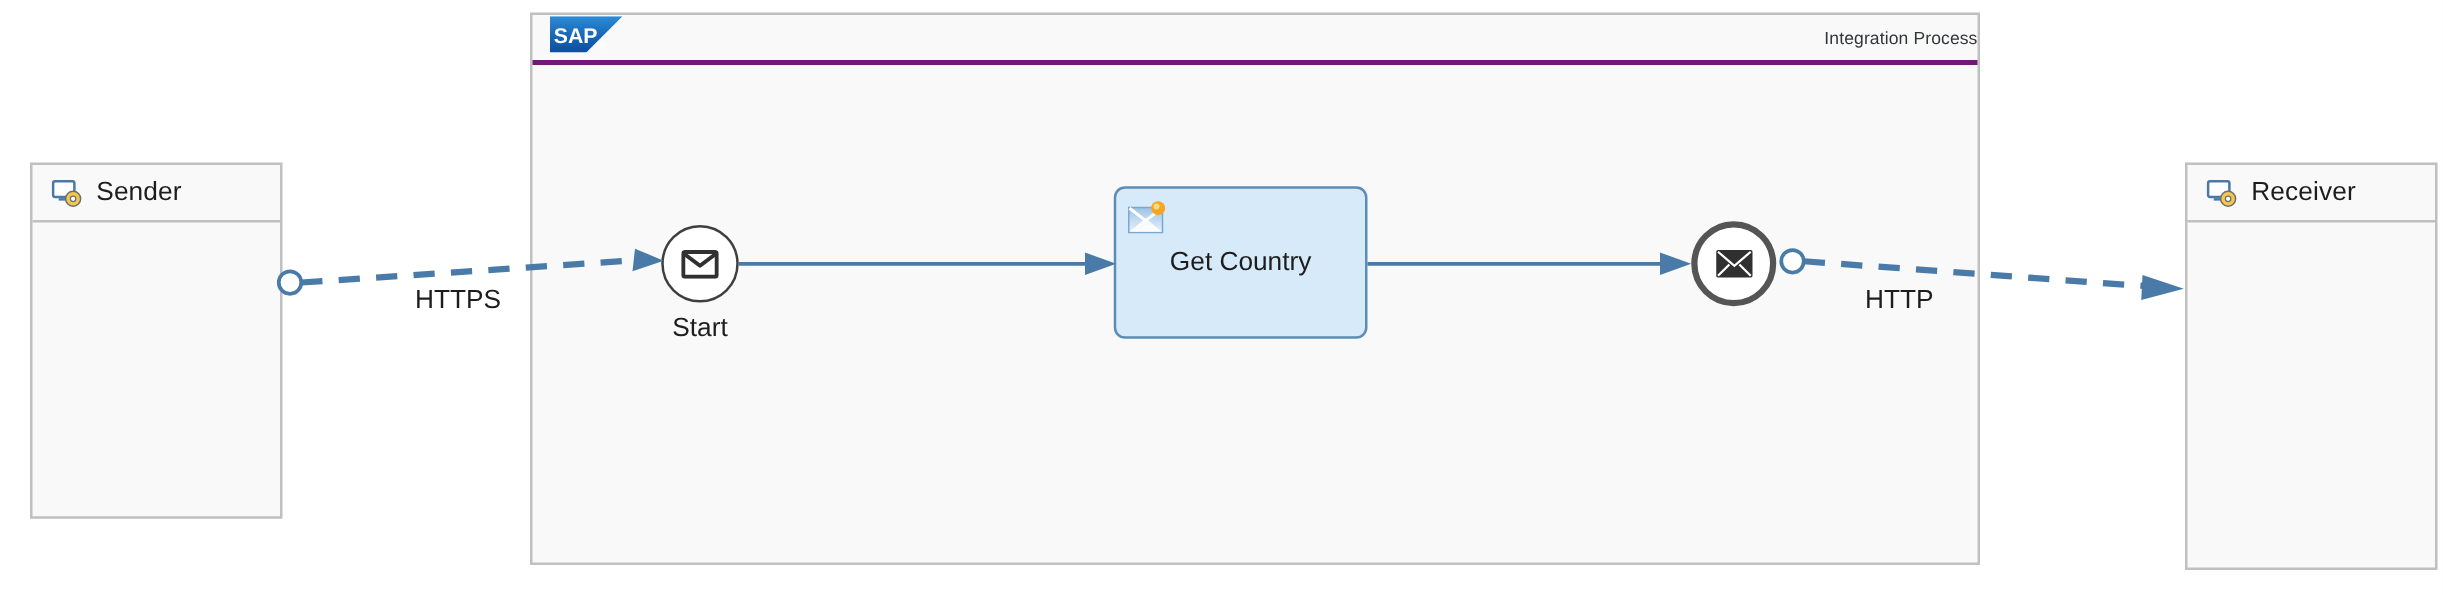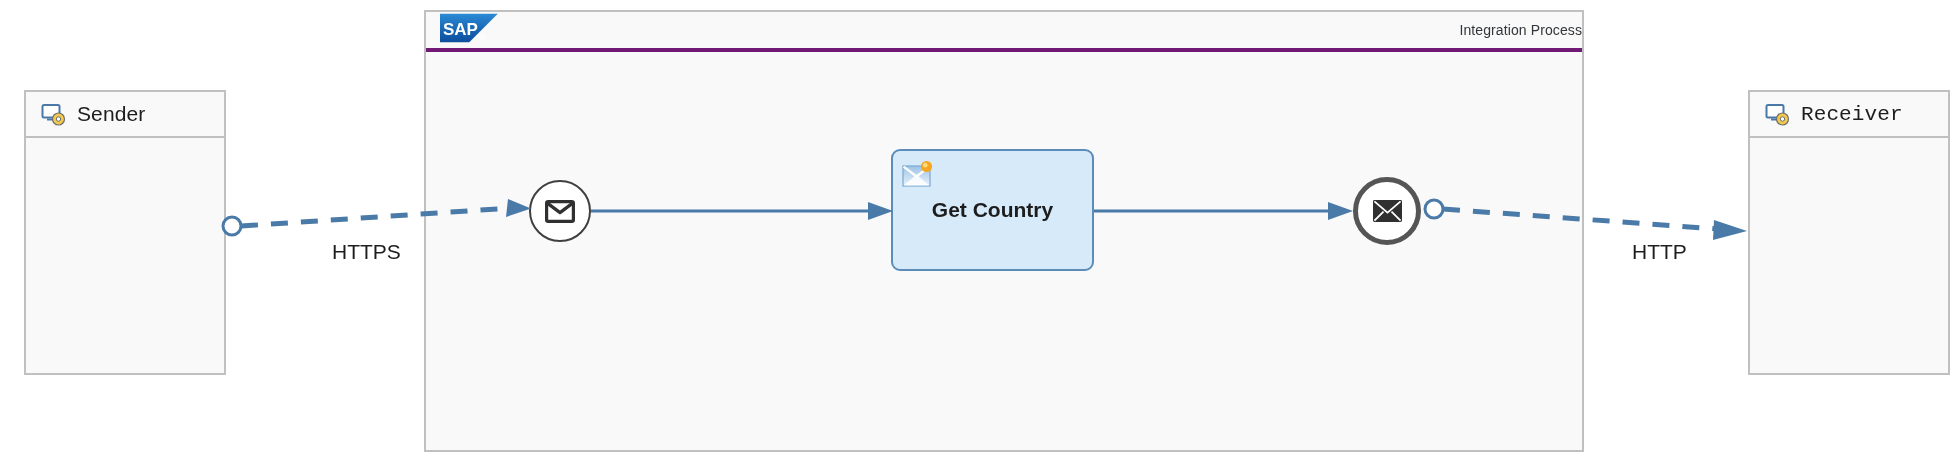--- a/index.html
+++ b/index.html
@@ -18,20 +18,21 @@
     background: #ffffff;
     overflow: hidden;
   }
 
   
   .participant {
     position: absolute;
     box-sizing: border-box;
     background: #f9f9f9;
     border: 2px solid #c0c0c0;
+    margin-top: 40px;
   }
   .participant-header {
     box-sizing: border-box;
     height: 46px;
     border-bottom: 2px solid #c0c0c0;
     display: flex;
     align-items: center;
     padding-left: 14px;
     gap: 11px;
   }
@@ -101,35 +102,33 @@
     border: 2px solid #5b8db8;
     border-radius: 9px;
     display: flex;
     align-items: center;
     justify-content: center;
   }
   #task-label {
     font-size: 21px;
     color: #1d1d1d;
     white-space: nowrap;
-    font-weight: bold;
   }
   #task-icon {
     position: absolute;
     left: 9px;
     top: 9px;
   }
 
   
   .flow-label {
     position: absolute;
     font-size: 21px;
     color: #1d1d1d;
     white-space: nowrap;
-    margin-top: 12px;
   }
 
   svg.overlay {
     position: absolute;
     left: 0;
     top: 0;
     width: 1954px;
     height: 476px;
     pointer-events: none;
   }
@@ -147,21 +146,21 @@
           <rect x="7" y="17.5" width="8" height="2" fill="#4a79a8"></rect>
           <circle cx="18.5" cy="18" r="6" fill="#f2c94c" stroke="#6f6f6f" stroke-width="1.2"></circle>
           <circle cx="18.5" cy="18" r="2.2" fill="#ffffff" stroke="#6f6f6f" stroke-width="1"></circle>
         </svg>
       </span>
       <span class="participant-label">Sender</span>
     </div>
     <div class="participant-body"></div>
   </div>
 
-  <div class="participant" id="receiver-box" style="left:1748px; top:90px; width:202px; height:285px; display:flex; flex-direction:column;font-family:Liberation Mono, monospace;">
+  <div class="participant" id="receiver-box" style="left:1748px; top:90px; width:202px; height:326px; display:flex; flex-direction:column;">
     <div class="participant-header">
       <span style="display:inline-flex;">
         <svg width="26" height="26" viewBox="0 0 26 26">
           <rect x="2.5" y="4" width="17" height="12.5" rx="1.5" fill="#ffffff" stroke="#4a79a8" stroke-width="2"></rect>
           <rect x="7" y="17.5" width="8" height="2" fill="#4a79a8"></rect>
           <circle cx="18.5" cy="18" r="6" fill="#f2c94c" stroke="#6f6f6f" stroke-width="1.2"></circle>
           <circle cx="18.5" cy="18" r="2.2" fill="#ffffff" stroke="#6f6f6f" stroke-width="1"></circle>
         </svg>
       </span>
       <span class="participant-label">Receiver</span>
@@ -190,20 +189,21 @@
   </div>
 
   <div class="event start" style="left:529px; top:180px; width:62px; height:62px;">
     <span style="display:inline-flex;">
       <svg width="30" height="23" viewBox="0 0 30 23">
         <rect x="1.6" y="1.6" width="26.8" height="19.8" rx="1.6" fill="#ffffff" stroke="#303030" stroke-width="3.2"></rect>
         <path d="M3 3.6 L15 12.6 L27 3.6" fill="none" stroke="#303030" stroke-width="3.2" stroke-linejoin="round" stroke-linecap="round"></path>
       </svg>
     </span>
   </div>
+  <div class="shape-label" style="left:479px; top:251px; width:162px;">Start</div>
 
   <div id="task" style="left:891px; top:149px; width:203px; height:122px;">
     <span id="task-icon" style="display:inline-flex;">
       <svg width="34" height="30" viewBox="0 0 34 30">
         <defs>
           <linearGradient id="envgrad" x1="0" y1="0" x2="0" y2="1">
             <stop offset="0%" stop-color="#9dc3e6"></stop>
             <stop offset="100%" stop-color="#e8f2fb"></stop>
           </linearGradient>
         </defs>
@@ -221,21 +221,21 @@
     <span style="display:inline-flex;">
       <svg width="31" height="24" viewBox="0 0 31 24">
         <rect x="1" y="1" width="29" height="22" rx="1.4" fill="#303030"></rect>
         <path d="M2.4 2.4 L15.5 13.6 L28.6 2.4" fill="none" stroke="#ffffff" stroke-width="1.8"></path>
         <path d="M2.4 21.6 L11.5 12.6 M28.6 21.6 L19.5 12.6" fill="none" stroke="#ffffff" stroke-width="1.8"></path>
       </svg>
     </span>
   </div>
 
   <div class="flow-label" style="left:332px; top:228px;">HTTPS</div>
-  <div class="flow-label" style="left:1632px; top:228px;">HTTP</div>
+  <div class="flow-label" style="left:1492px; top:228px;">HTTP</div>
 
   <svg class="overlay">
     <defs>
       <marker id="arrow-solid" markerWidth="11" markerHeight="11" refX="10" refY="5.5" orient="auto" markerUnits="userSpaceOnUse">
         <path d="M0,0.6 L10.5,5.5 L0,10.4 Z" fill="#4a7aa7"></path>
       </marker>
       <marker id="arrow-big" markerWidth="17" markerHeight="17" refX="16" refY="8.5" orient="auto" markerUnits="userSpaceOnUse">
         <path d="M0,0.8 L16,8.5 L0,16.2 Z" fill="#4a7aa7"></path>
       </marker>
     </defs>

